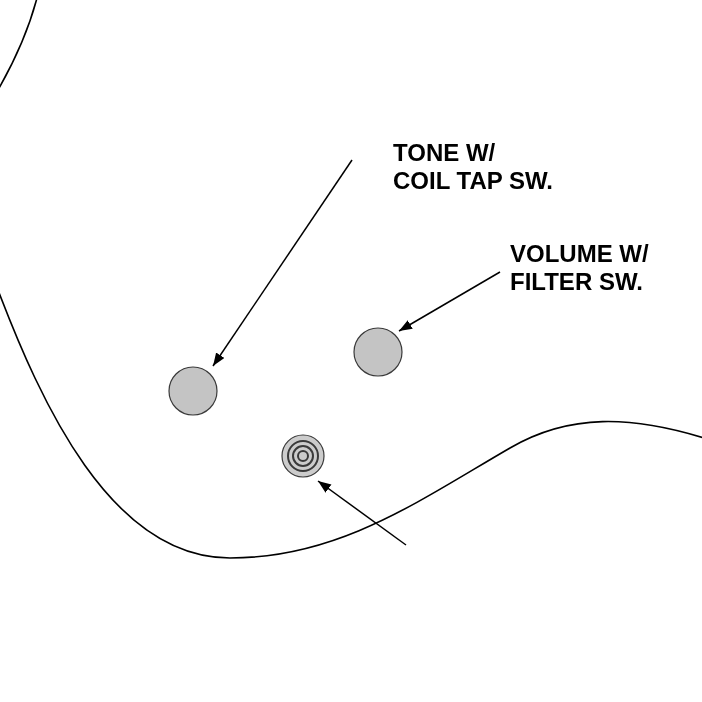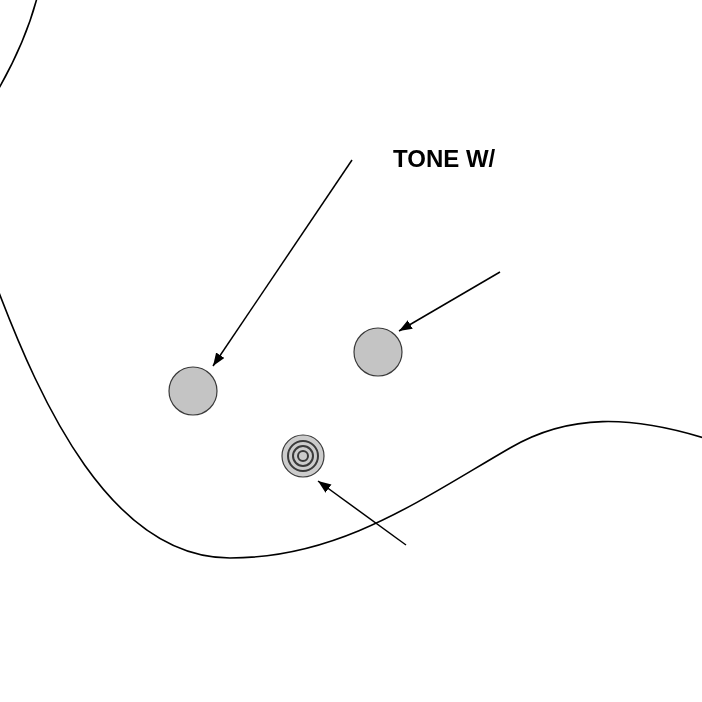--- a/index.html
+++ b/index.html
@@ -16,21 +16,21 @@
   }
   .stage svg { position: absolute; left: 0; top: 0; }
   .label {
     position: absolute;
     font-weight: 700;
     font-size: 24px;
     line-height: 28px;
     color: #000000;
     white-space: nowrap;
   }
-  #tone-label     { left: 393px; top: 145px; }
+  #tone-label     { left: 393px; top: 139px; }
   #volume-label   { left: 510px; top: 240px; }
   #selector-label { left: 414px; top: 532px; }
   .outline { fill: none; stroke: #000000; stroke-width: 1.6px; }
   .leader  { stroke: #000000; stroke-width: 1.5px; }
   .knob    { stroke: #3a3a3a; stroke-width: 1.2px; }
   .ring    { fill: none; stroke: #3a3a3a; stroke-width: 2px; }
 </style>
 </head>
 <body>
 
@@ -57,19 +57,22 @@
     <g>
       <circle class="knob" cx="303" cy="456" r="21" fill="#cccccc"></circle>
       <circle class="ring" cx="303" cy="456" r="15"></circle>
       <circle class="ring" cx="303" cy="456" r="10"></circle>
       <circle class="ring" cx="303" cy="456" r="5"></circle>
     </g>
   </svg>
 
   <div class="label" id="tone-label">
     <div>TONE W/</div>
+    <div>COIL TAP SW.</div>
   </div>
 
   <div class="label" id="volume-label">
+    <div>VOLUME W/</div>
+    <div>FILTER SW.</div>
   </div>
 
 
 </div>
 
 </body></html>

